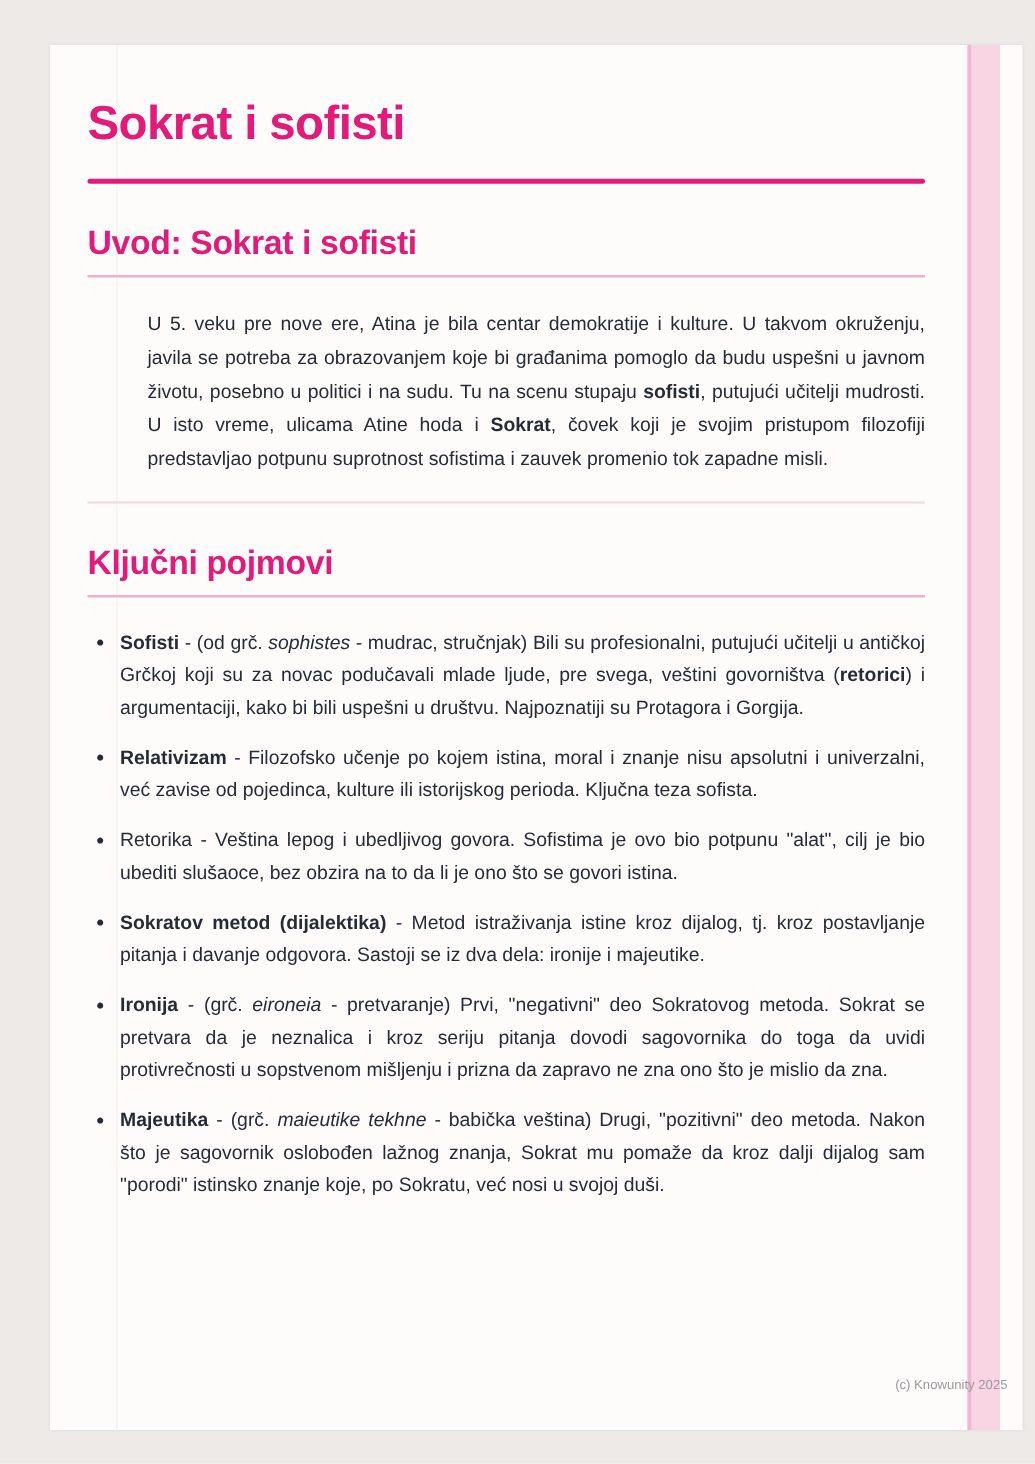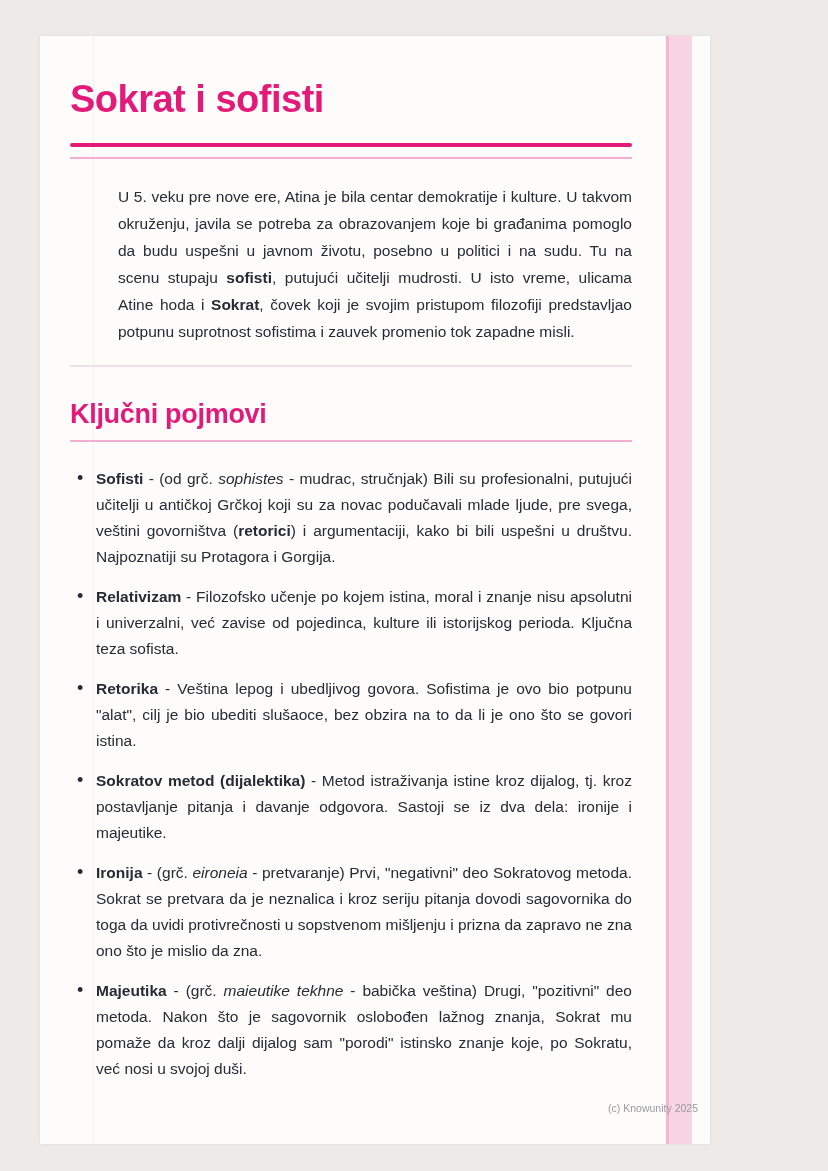--- a/index.html
+++ b/index.html
@@ -6,21 +6,21 @@
   html, body { width: 828px; height: 1171px; }
   body {
     background: var(--canvas-bg, #edeae7);
     font-family: "Liberation Sans", sans-serif;
     position: relative;
     overflow: hidden;
   }
   .page {
     position: absolute;
     left: 40px; top: 36px;
-    width: 670px; height: 1108px;
+    width: 778px; height: 1108px;
     background: var(--page-bg, #fdfcfa);
     box-shadow: 0 0 3px rgba(0,0,0,0.07);
   }
   .accent-stripe {
     position: absolute;
     top: 0; right: 18px;
     width: 26px; height: 100%;
     background: var(--stripe, #f9d4e2);
     border-left: 3px solid var(--stripe-dark, #f3b5cf);
   }
@@ -105,33 +105,34 @@
 
 <div class="page">
   <div class="accent-stripe"></div>
   <div class="fold-line"></div>
 
   <div class="content">
     <h1 class="doc-title">Sokrat i sofisti</h1>
     <div class="rule-thick"></div>
 
     <section>
+      <h2 class="section-heading">Uvod: Sokrat i sofisti</h2>
       <div class="rule-thin"></div>
       <p class="body-paragraph"><span>U 5. veku pre nove ere, Atina je bila centar demokratije i kulture. U takvom okruženju, javila se potreba za obrazovanjem koje bi građanima pomoglo da budu uspešni u javnom životu, posebno u politici i na sudu. Tu na scenu stupaju </span><span style="font-weight: bold;">sofisti</span><span>, putujući učitelji mudrosti. U isto vreme, ulicama Atine hoda i </span><span style="font-weight: bold;">Sokrat</span><span>, čovek koji je svojim pristupom filozofiji predstavljao potpunu suprotnost sofistima i zauvek promenio tok zapadne misli.</span></p>
     </section>
 
     <div class="section-divider"></div>
 
     <section>
       <h2 class="section-heading">Ključni pojmovi</h2>
       <div class="rule-thin"></div>
       <ul class="term-list">
         <li><span style="font-weight: bold;">Sofisti</span><span> - (od grč. </span><span style="font-style: italic;">sophistes</span><span> - mudrac, stručnjak) Bili su profesionalni, putujući učitelji u antičkoj Grčkoj koji su za novac podučavali mlade ljude, pre svega, veštini govorništva (</span><span style="font-weight: bold;">retorici</span><span>) i argumentaciji, kako bi bili uspešni u društvu. Najpoznatiji su Protagora i Gorgija.</span></li>
         <li><span style="font-weight: bold;">Relativizam</span><span> - Filozofsko učenje po kojem istina, moral i znanje nisu apsolutni i univerzalni, već zavise od pojedinca, kulture ili istorijskog perioda. Ključna teza sofista.</span></li>
-        <li><span style="font-weight: bold;">Retorika</span><span> - Veština lepog i ubedljivog govora. Sofistima je ovo bio potpunu "alat", cilj je bio ubediti slušaoce, bez obzira na to da li je ono što se govori istina.</span></li>
+        <li><span style="font-weight: normal;">Retorika</span><span> - Veština lepog i ubedljivog govora. Sofistima je ovo bio potpunu "alat", cilj je bio ubediti slušaoce, bez obzira na to da li je ono što se govori istina.</span></li>
         <li><span style="font-weight: bold;">Sokratov metod (dijalektika)</span><span> - Metod istraživanja istine kroz dijalog, tj. kroz postavljanje pitanja i davanje odgovora. Sastoji se iz dva dela: ironije i majeutike.</span></li>
         <li><span style="font-weight: bold;">Ironija</span><span> - (grč. </span><span style="font-style: italic;">eironeia</span><span> - pretvaranje) Prvi, "negativni" deo Sokratovog metoda. Sokrat se pretvara da je neznalica i kroz seriju pitanja dovodi sagovornika do toga da uvidi protivrečnosti u sopstvenom mišljenju i prizna da zapravo ne zna ono što je mislio da zna.</span></li>
         <li><span style="font-weight: bold;">Majeutika</span><span> - (grč. </span><span style="font-style: italic;">maieutike tekhne</span><span> - babička veština) Drugi, "pozitivni" deo metoda. Nakon što je sagovornik oslobođen lažnog znanja, Sokrat mu pomaže da kroz dalji dijalog sam "porodi" istinsko znanje koje, po Sokratu, već nosi u svojoj duši.</span></li>
       </ul>
     </section>
   </div>
 
   <div class="footer-copyright">(c) Knowunity 2025</div>
 </div>
 

